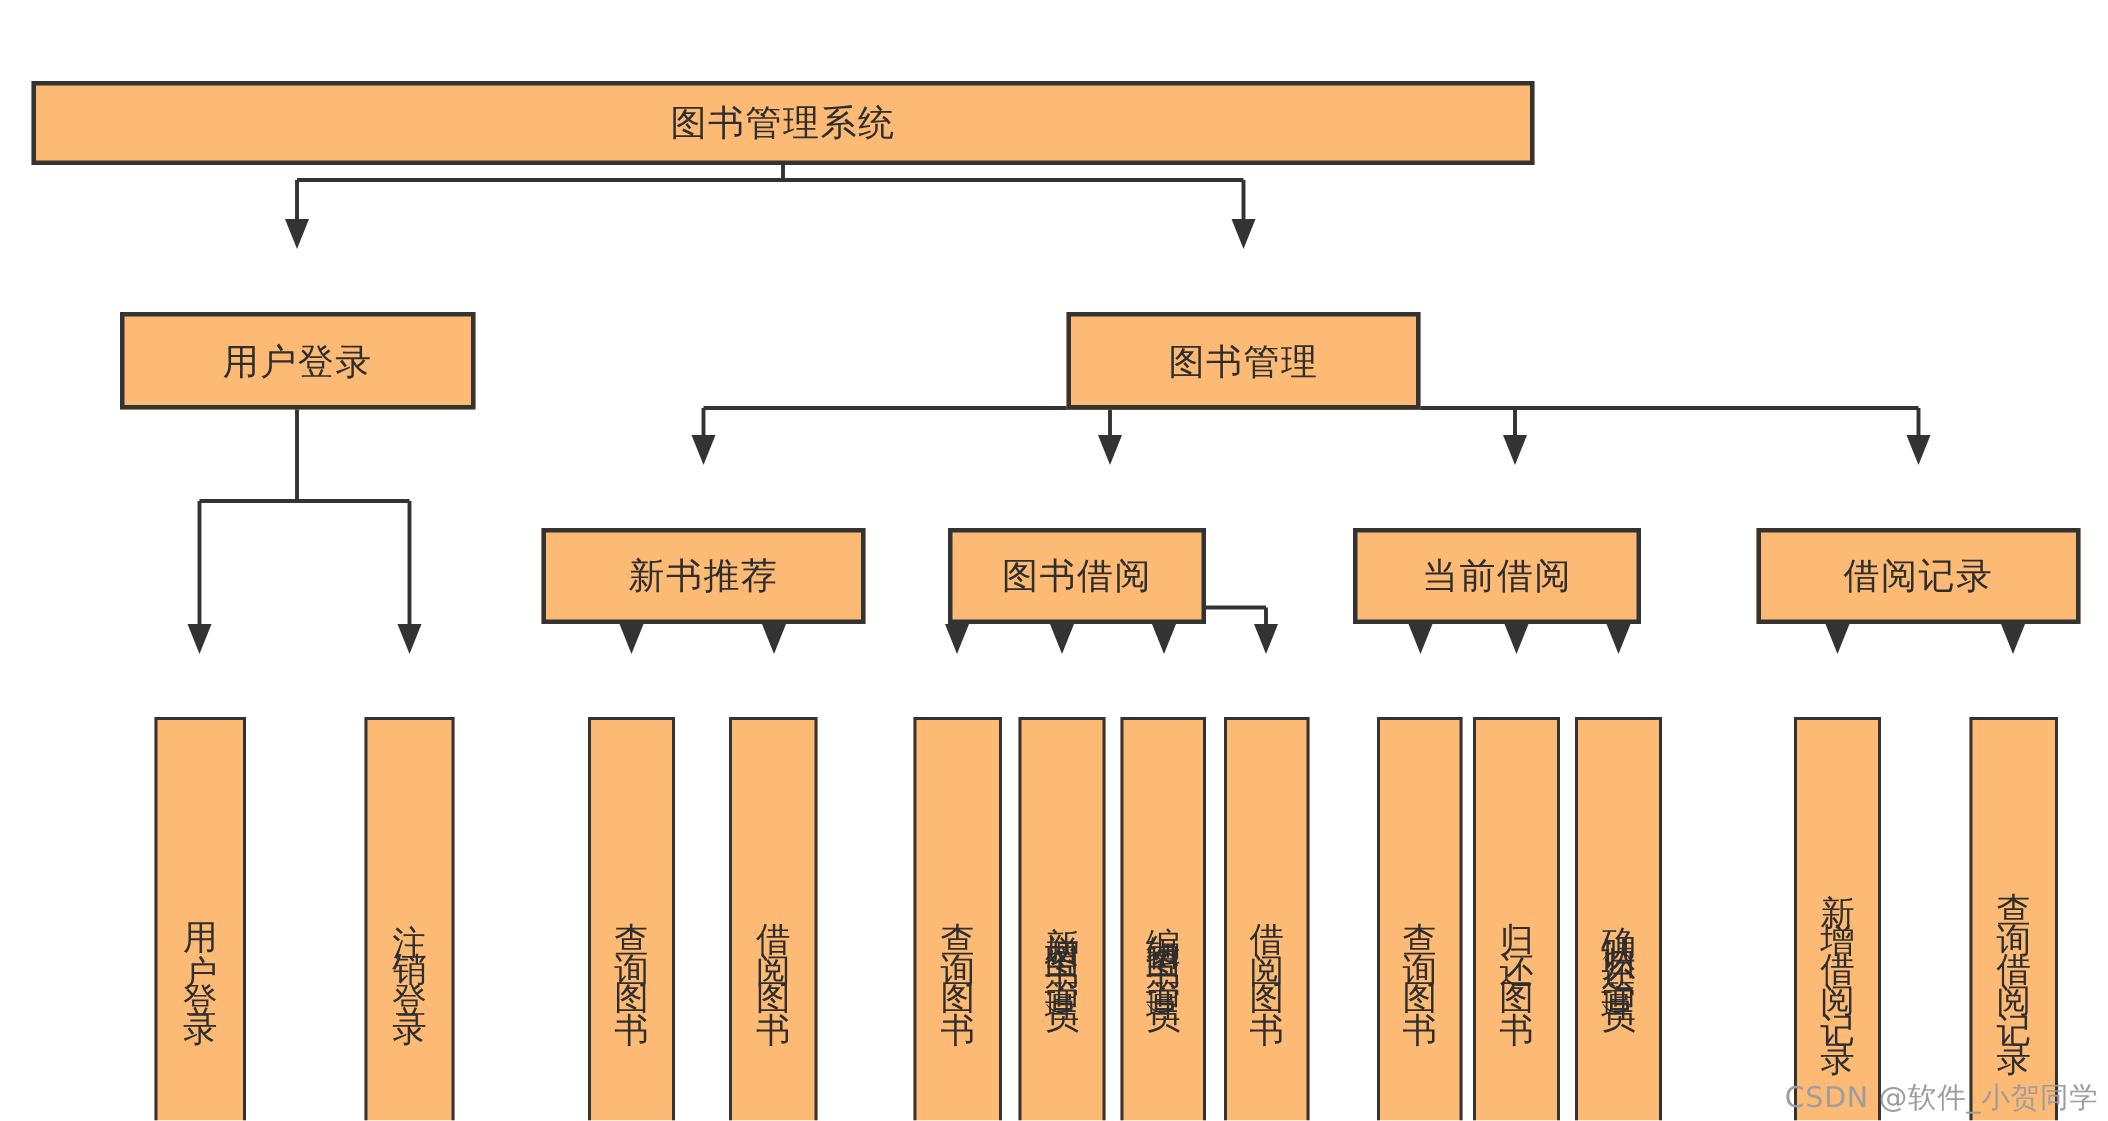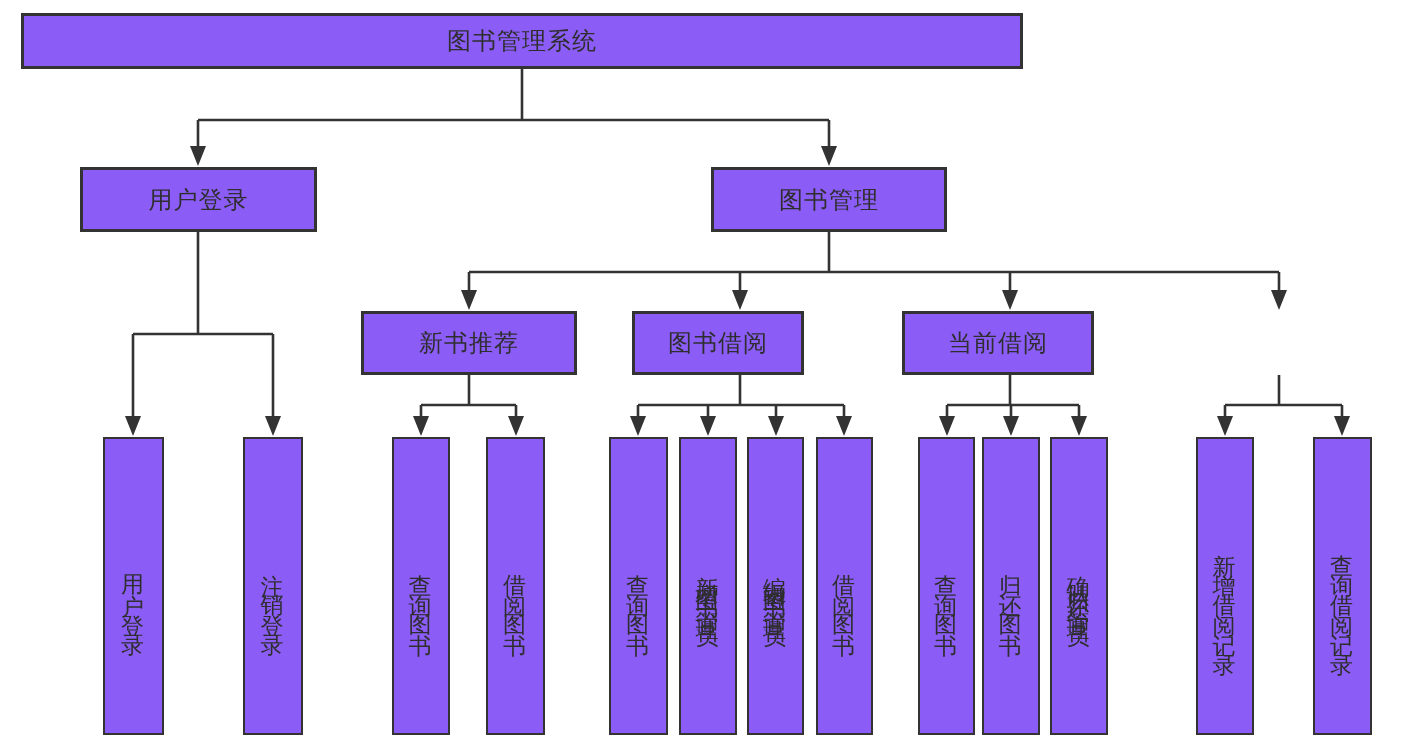--- a/index.html
+++ b/index.html
@@ -25,30 +25,31 @@
     fill:none;
     stroke:var(--line);
     stroke-width:2.6;
   }
   svg.connectors path.arrow{
     fill:var(--line);
     stroke:none;
   }
   .node{
     position:absolute;
-    background:#8b5cf6;
+    background:#fdba74;
     border:3px solid var(--line);
     color:var(--text);
     display:flex;
     align-items:center;
     justify-content:center;
     z-index:2;
     font-size:24px;
     letter-spacing:1px;
     white-space:nowrap;
+    margin-top:41px;
   }
   .node.leaf{
     writing-mode:vertical-rl;
     text-orientation:mixed;
     font-size:23px;
     letter-spacing:20px;
     border-width:2.5px;
   }
   .node.leaf.tight{
     letter-spacing:7px;
@@ -127,20 +128,21 @@
   </svg>
 
   <div class="node" style="left:21px;top:13px;width:1002px;height:56px;">图书管理系统</div>
 
   <div class="node" style="left:80px;top:167px;width:237px;height:65px;">用户登录</div>
   <div class="node" style="left:711px;top:167px;width:236px;height:65px;">图书管理</div>
 
   <div class="node" style="left:361px;top:311px;width:216px;height:64px;font-family:Liberation Serif, serif;">新书推荐</div>
   <div class="node" style="left:632px;top:311px;width:172px;height:64px;">图书借阅</div>
   <div class="node" style="left:902px;top:311px;width:192px;height:64px;">当前借阅</div>
+  <div class="node" style="left:1171px;top:311px;width:216px;height:64px;">借阅记录</div>
 
   <div class="node leaf" style="left:103px;top:437px;width:61px;height:298px;">
     <span class="vtxt">用户登录</span>
   </div>
   <div class="node leaf" style="left:243px;top:437px;width:60px;height:298px;">
     <span class="vtxt">注销登录</span>
   </div>
 
   <div class="node leaf" style="left:392px;top:437px;width:58px;height:298px;">
     <span class="vtxt">查询图书</span>
@@ -172,14 +174,15 @@
     <span class="vtxt">确认归还（管理员）</span>
   </div>
 
   <div class="node leaf" style="left:1196px;top:437px;width:58px;height:298px;">
     <span class="vtxt">新增借阅记录</span>
   </div>
   <div class="node leaf" style="left:1313px;top:437px;width:59px;height:298px;">
     <span class="vtxt">查询借阅记录</span>
   </div>
 
+  <div class="watermark">CSDN @软件_小贺同学</div>
 
 </div>
 
 </body></html>

